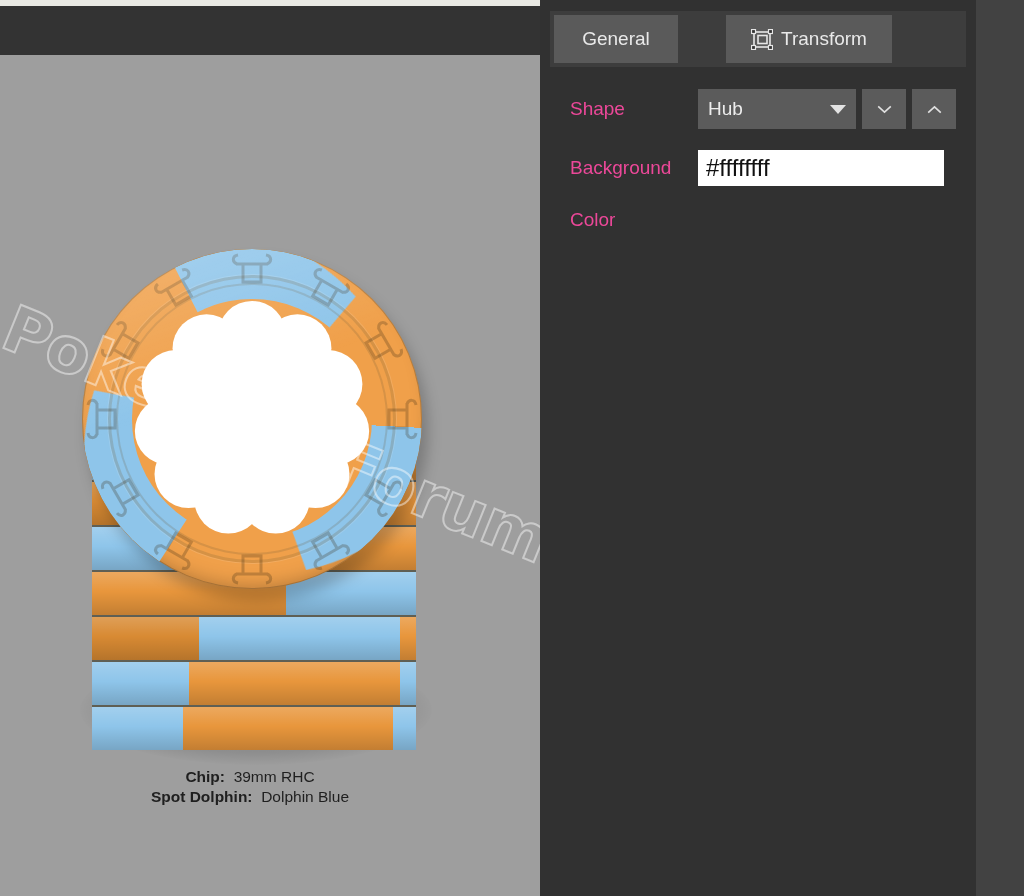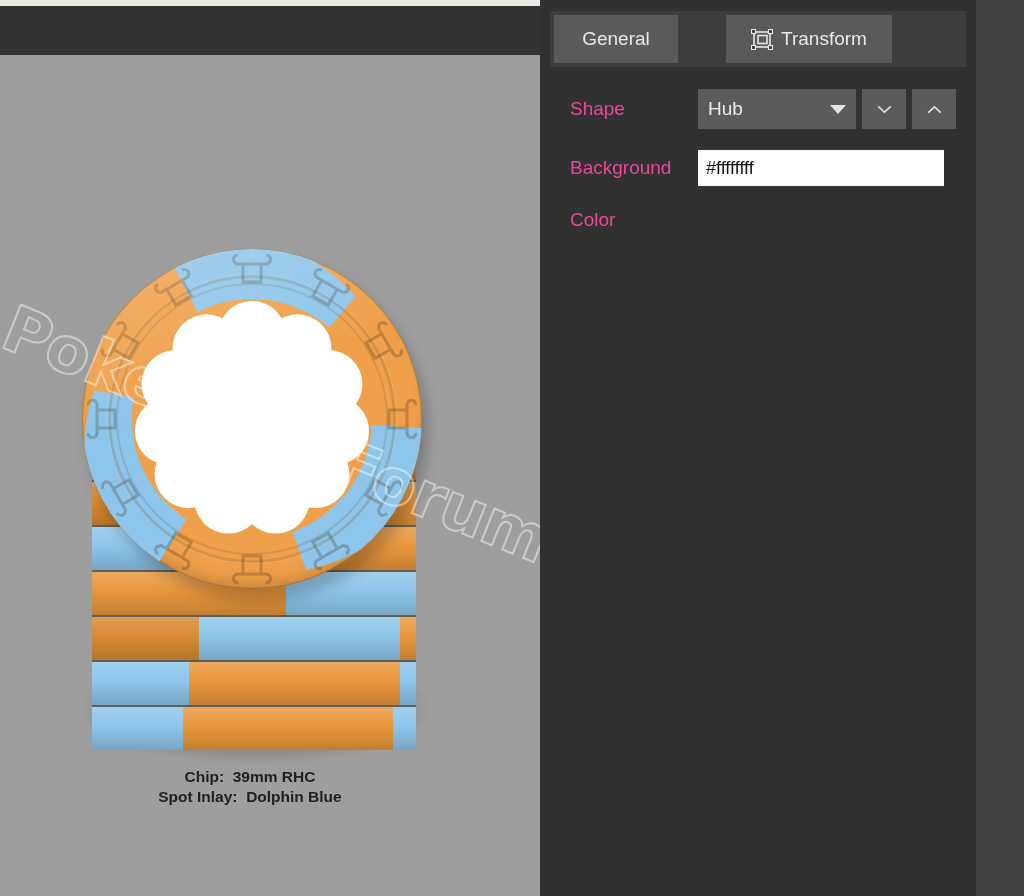--- a/index.html
+++ b/index.html
@@ -55,21 +55,21 @@
         font-family:"DejaVu Sans", sans-serif;font-size:64px;font-weight:700;
         color:rgba(255,255,255,0);
         -webkit-text-stroke:2px rgba(255,255,255,.45);
         white-space:nowrap;letter-spacing:-1px;pointer-events:none;}
 
   
   .spec{position:absolute;left:0;top:712px;width:500px;text-align:center;
         font-family:"Liberation Sans", sans-serif;font-size:15.5px;color:#1f1f1f;line-height:20px;}
   .spec .row{white-space:nowrap;}
   .spec b{font-weight:700;}
-  .spec span{font-weight:700;}
+  .spec span{font-weight:400;}
 
   
   .panel{position:absolute;left:540px;top:0;width:436px;height:896px;background:#313131;}
   .panel-gutter{position:absolute;left:976px;top:0;width:48px;height:896px;background:#424242;}
 
   
   .tabbar{position:absolute;left:10px;top:11px;width:416px;height:56px;background:#3d3d3d;
         padding:4px;box-sizing:border-box;display:flex;gap:4px;}
   .tab{height:48px;display:flex;align-items:center;justify-content:center;gap:8px;
         color:#e9e9e9;font-size:19px;cursor:pointer;background:#5a5a5a;text-align:center;}
@@ -84,21 +84,21 @@
 
   .select{width:158px;height:40px;background:#5b5b5b;display:flex;align-items:center;
         padding:0 10px;box-sizing:border-box;color:#ececec;font-size:19px;justify-content:space-between;cursor:pointer;}
   .caret-down{width:0;height:0;border-left:8px solid transparent;border-right:8px solid transparent;
         border-top:9px solid #e3e3e3;}
   .spinbtn{width:44px;height:40px;background:#5b5b5b;margin-left:6px;display:flex;
         align-items:center;justify-content:center;cursor:pointer;}
   .chev{width:15px;height:9px;}
 
   .colorinput{width:246px;height:36px;background:#ffffff;color:#111;border:none;
-        font-family:"Liberation Sans", sans-serif;font-size:18px;padding:0 8px;box-sizing:border-box;}
+        font-family:"Liberation Sans", sans-serif;font-size:24px;padding:0 8px;box-sizing:border-box;}
 </style>
 </head>
 <body>
 
 <div class="app">
 
   <div class="top-strip"></div>
   <div class="app-header"></div>
 
   <div class="canvas">
@@ -232,21 +232,21 @@
         </div>
 
         <div class="edge-hi"></div>
       </div>
     </div>
 
     <div class="watermark">PokerChipForum.com</div>
 
     <div class="spec" id="spec">
         <div class="row"><b>Chip:</b><span>&nbsp;&nbsp;39mm  RHC</span></div>
-        <div class="row"><b>Spot Inlay:</b><span>&nbsp;&nbsp;Dolphin Blue</span></div>
+        <div class="row"><b>Spot Dolphin:</b><span>&nbsp;&nbsp;Dolphin Blue</span></div>
       </div>
   </div>
 
   <div class="panel">
 
     <div class="tabbar">
 
       <div class="tab general">
         <span>General</span>
       </div>

